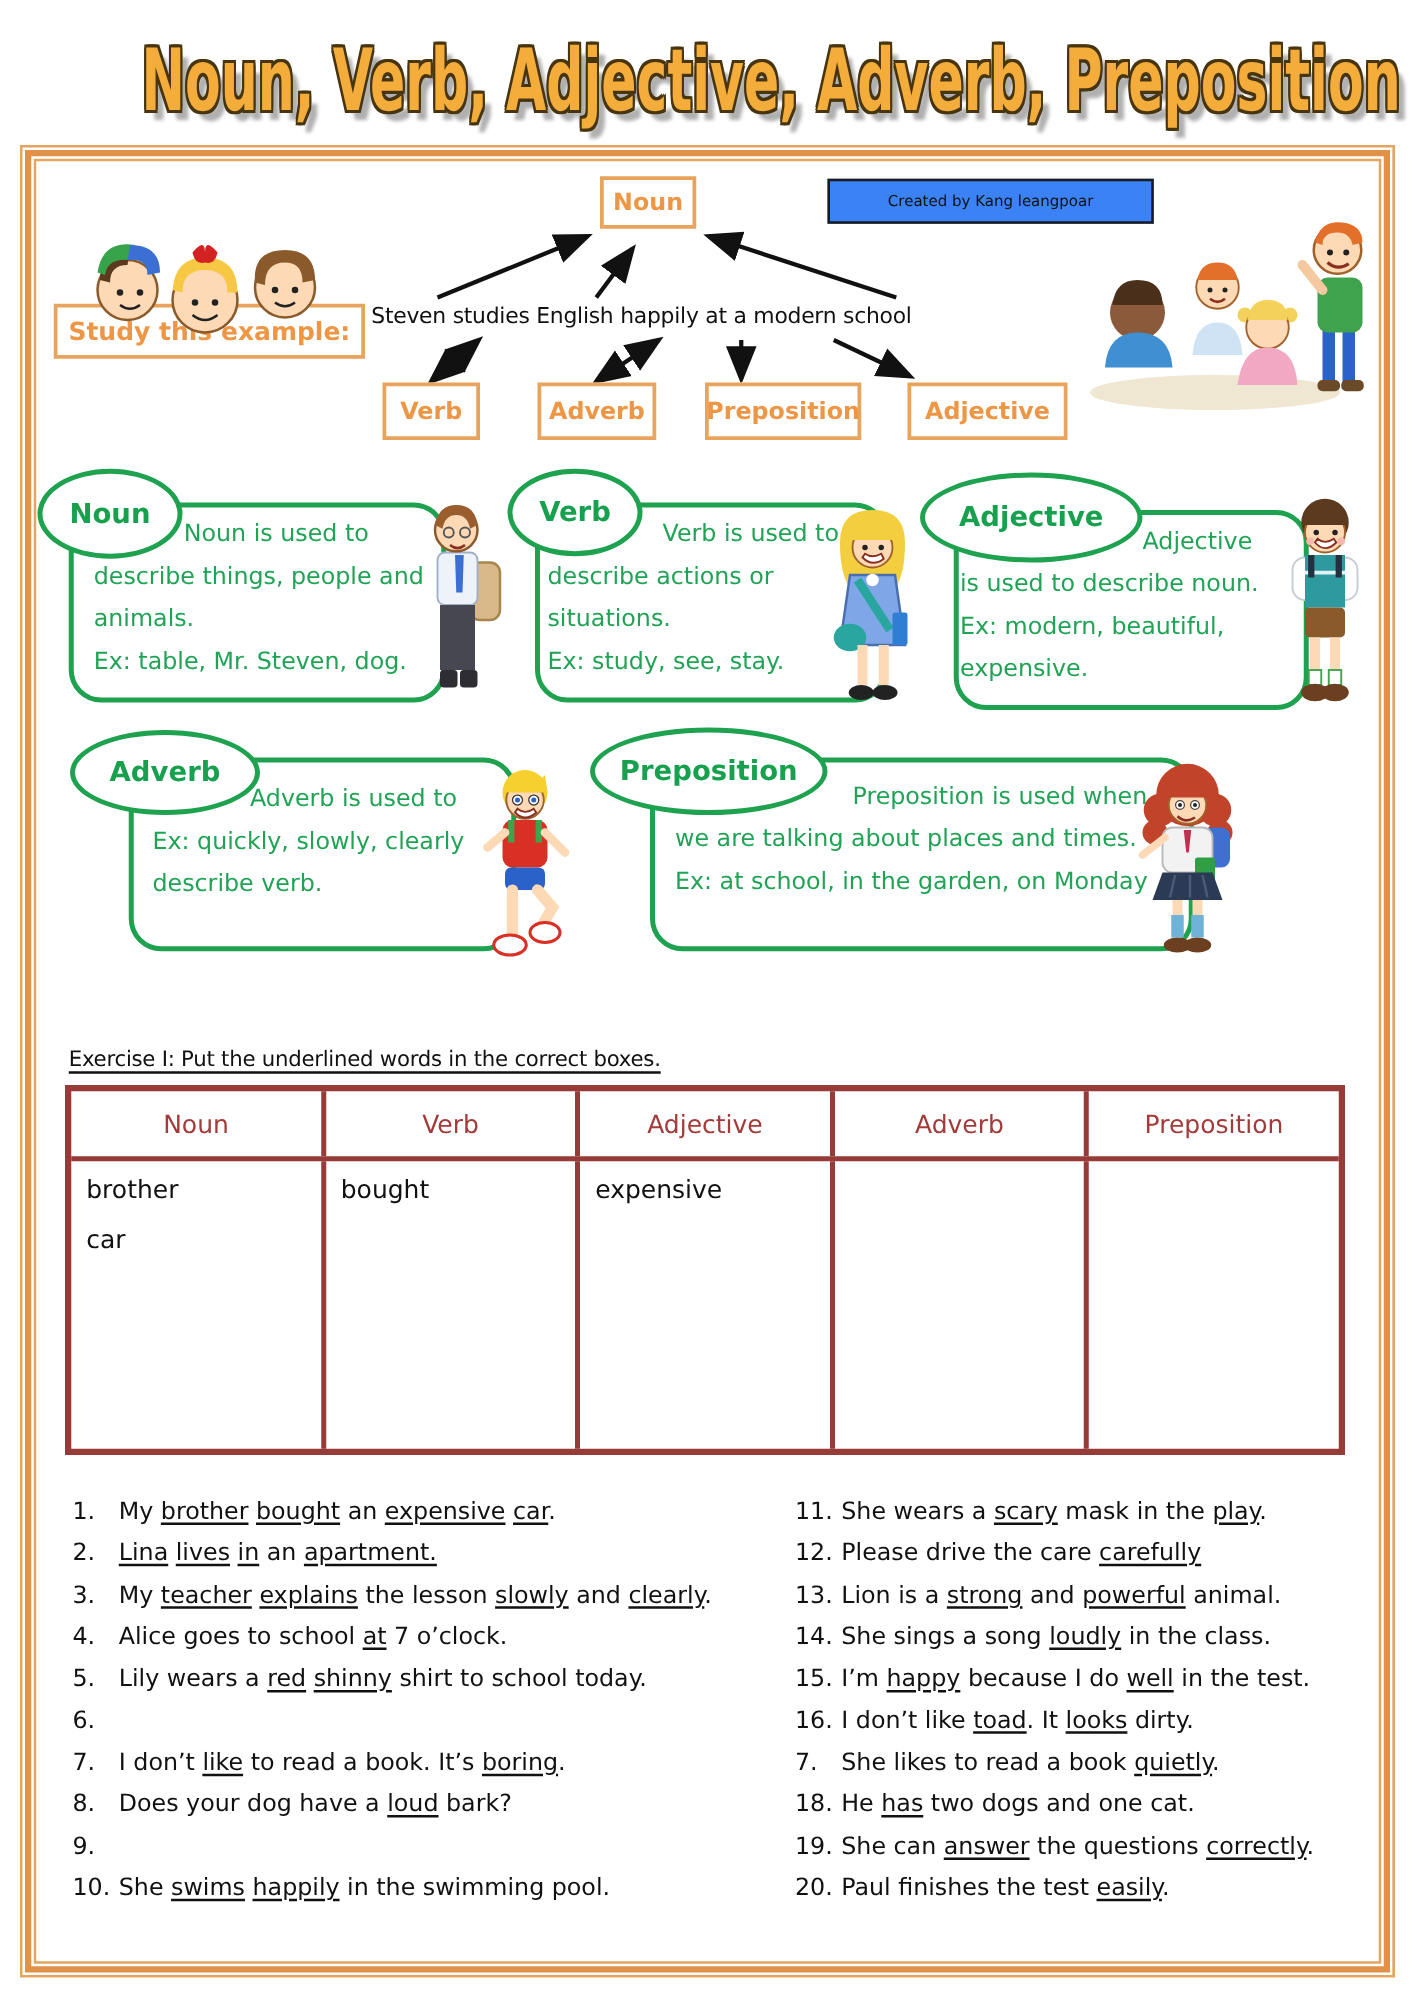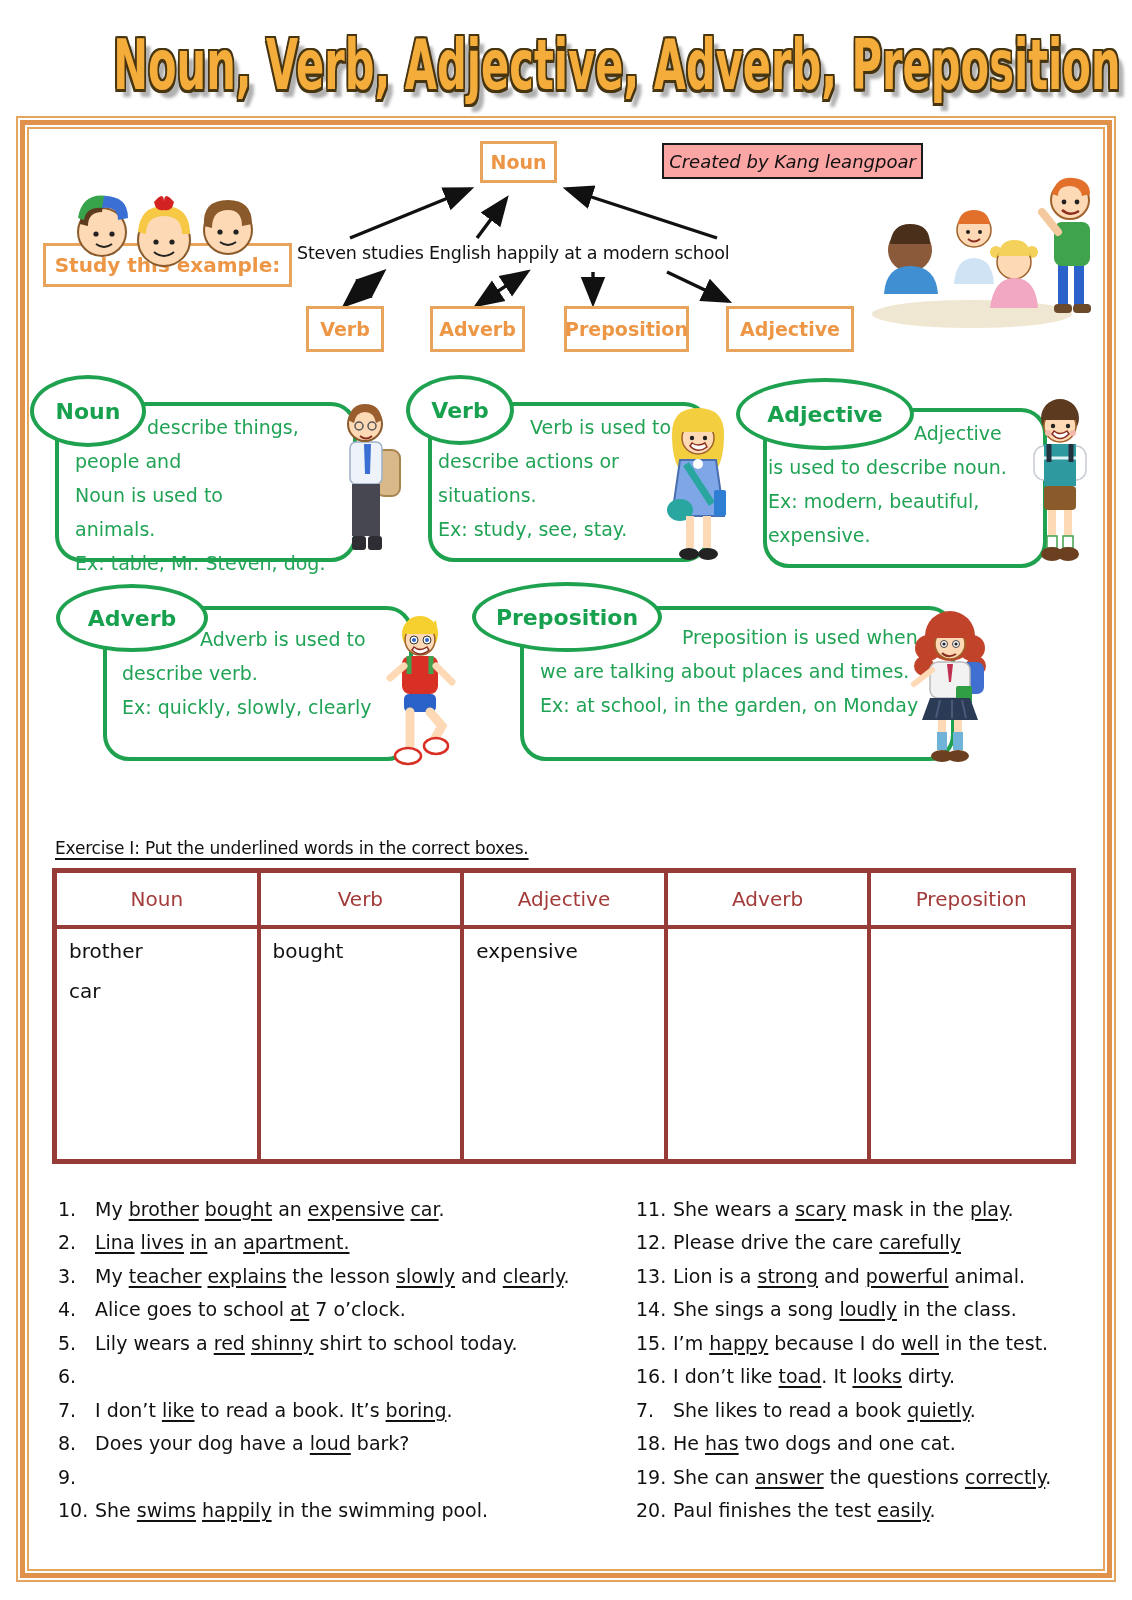--- a/index.html
+++ b/index.html
@@ -23,22 +23,22 @@
     box-shadow: inset 0 0 0 2px #fff, inset 0 0 0 7px #E0924A, inset 0 0 0 9px #fff, inset 0 0 0 11px #E5A55F;
   }
 
   
   .obox {
     position:absolute; border:3px solid #E8A35C; background:#fff; color:#ED9746;
     font-weight:bold; display:flex; align-items:center; justify-content:center;
     font-size:19px; z-index:5;
   }
   .credit-box {
-    position:absolute; border:2px solid #1b1b1b; background:#fca5a5; color:#111;
-    display:flex; align-items:center; justify-content:center; font-size:18px; z-index:5;font-style:italic;
+    position:absolute; border:2px solid #1b1b1b; background:#3b82f6; color:#111;
+    display:flex; align-items:center; justify-content:center; font-size:12px; z-index:5;
   }
   .example-sentence {
     position:absolute; left:297px; top:243px; font-size:17.5px; font-weight:normal;
     letter-spacing:-0.2px; color:#111; z-index:5; white-space:nowrap;
   }
 
   
   .arrows { position:absolute; left:280px; top:135px; width:600px; height:245px; z-index:4; }
 
   
@@ -192,22 +192,22 @@
     <path d="M136 90 q2-16 16-16 q16 0 16 16z" fill="#f3d15a"></path>
     <path d="M128 142 q4-30 24-30 q22 0 24 30z" fill="#f2a7c3"></path>
   </g>
 </svg>
 
 <div class="gbox" style="left:55px;top:402px;width:302px;height:160px"></div>
 <div class="gellipse" style="left:30px;top:375px;width:116px;height:72px">
     <span>Noun</span>
   </div>
 <div class="deftext" style="left:75px;top:410px;width:285px;--ind:72px">
+    <div class="def-line">Noun is used to</div>
     <div class="def-line">describe things, people and</div>
-    <div class="def-line">Noun is used to</div>
     <div class="def-line">animals.</div>
     <div class="def-line">Ex: table, Mr. Steven, dog.</div>
   </div>
 
 <div class="gbox" style="left:428px;top:402px;width:282px;height:160px"></div>
 <div class="gellipse" style="left:406px;top:375px;width:108px;height:70px">
     <span>Verb</span>
   </div>
 <div class="deftext" style="left:438px;top:410px;width:280px;--ind:92px">
     <div class="def-line">Verb is used to</div>
@@ -226,22 +226,22 @@
     <div class="def-line">Ex: modern, beautiful,</div>
     <div class="def-line">expensive.</div>
   </div>
 
 <div class="gbox" style="left:103px;top:606px;width:310px;height:155px"></div>
 <div class="gellipse" style="left:56px;top:584px;width:152px;height:68px">
     <span>Adverb</span>
   </div>
 <div class="deftext" style="left:122px;top:622px;width:300px;--ind:78px">
     <div class="def-line">Adverb is used to</div>
+    <div class="def-line">Ex: quickly, slowly, clearly</div>
     <div class="def-line">describe verb.</div>
-    <div class="def-line">Ex: quickly, slowly, clearly</div>
   </div>
 
 <div class="gbox" style="left:520px;top:606px;width:435px;height:155px"></div>
 <div class="gellipse" style="left:472px;top:582px;width:190px;height:70px">
     <span>Preposition</span>
   </div>
 <div class="deftext" style="left:540px;top:620px;width:420px;--ind:142px">
     <div class="def-line">Preposition is used when</div>
     <div class="def-line">we are talking about places and times.</div>
     <div class="def-line">Ex: at school, in the garden, on Monday</div>

